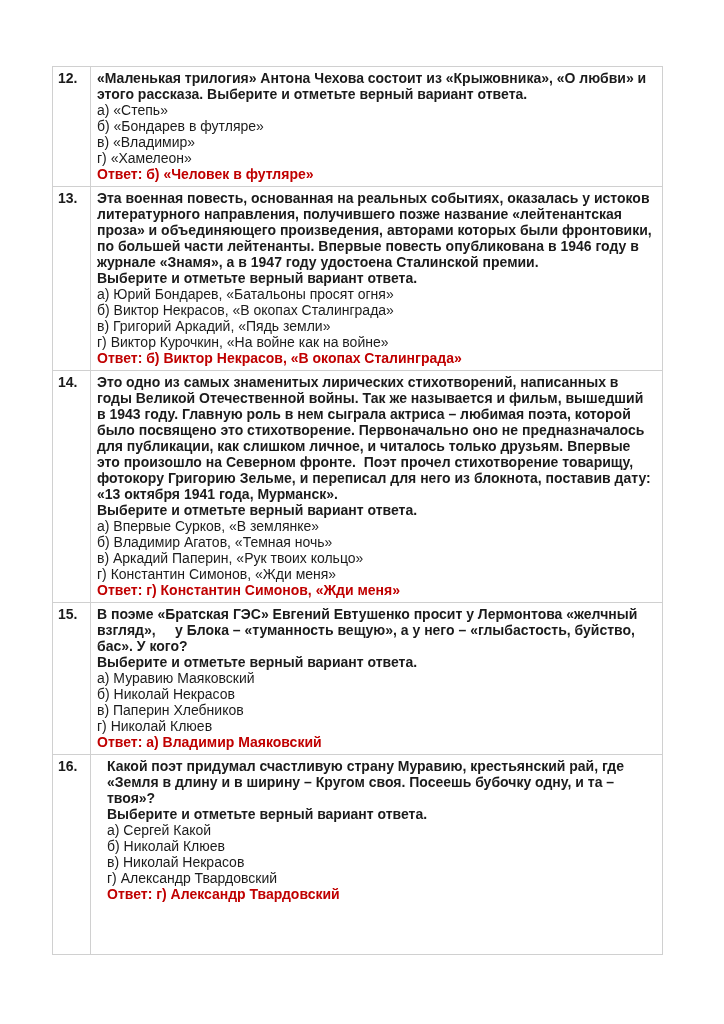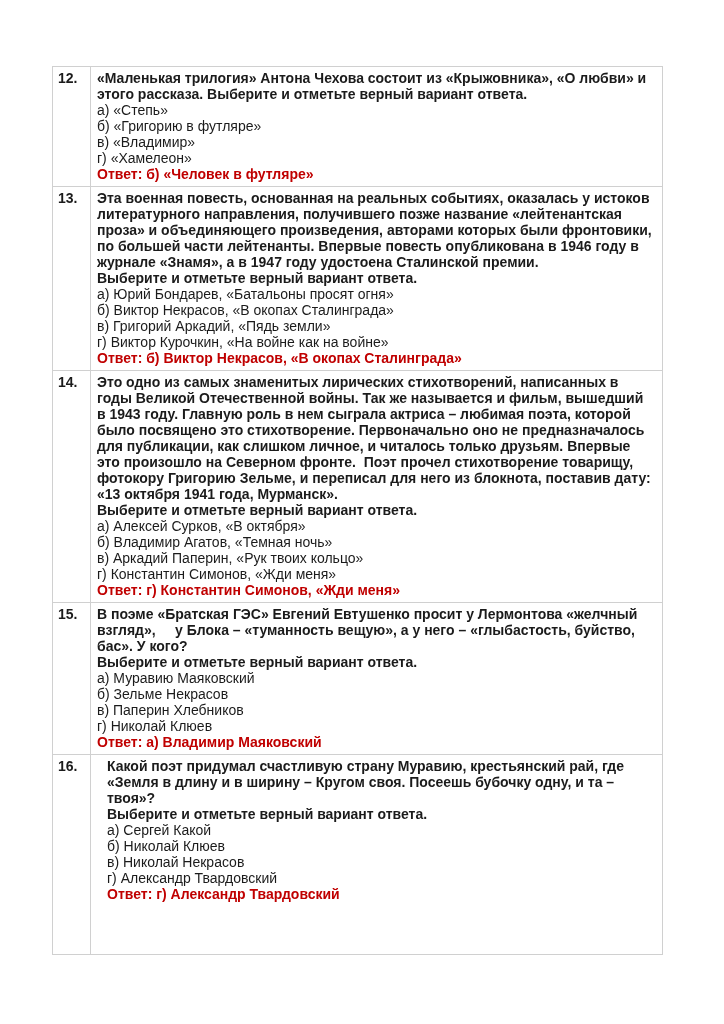--- a/index.html
+++ b/index.html
@@ -66,21 +66,21 @@
   <table class="quiz">
     <tbody id="quiz-body">
   <tr class="q-row">
     <td class="q-num">
       <span class="num">12.</span>
     </td>
     <td class="q-content">
       <p class="q-prompt">«Маленькая трилогия» Антона Чехова состоит из «Крыжовника», «О любви» и этого рассказа. Выберите и отметьте верный вариант ответа.</p>
 
       <p class="q-option">а) «Степь»</p>
-            <p class="q-option">б) «Григорию в футляре»</p>
+            <p class="q-option">б) «Бондарев в футляре»</p>
             <p class="q-option">в) «Владимир»</p>
             <p class="q-option">г) «Хамелеон»</p>
             <p class="q-answer">Ответ: б) «Человек в футляре»</p>
     </td>
   </tr>
 
   <tr class="q-row">
     <td class="q-num">
       <span class="num">13.</span>
     </td>
@@ -95,37 +95,37 @@
     </td>
   </tr>
 
   <tr class="q-row">
     <td class="q-num">
       <span class="num">14.</span>
     </td>
     <td class="q-content">
       <p class="q-prompt">Это одно из самых знаменитых лирических стихотворений, написанных в годы Великой Отечественной войны. Так же называется и фильм, вышедший в 1943 году. Главную роль в нем сыграла актриса – любимая поэта, которой было посвящено это стихотворение. Первоначально оно не предназначалось для публикации, как слишком личное, и читалось только друзьям. Впервые это произошло на Северном фронте.  Поэт прочел стихотворение товарищу,  фотокору Григорию Зельме, и переписал для него из блокнота, поставив дату: «13 октября 1941 года, Мурманск».</p>
       <p class="q-instruction">Выберите и отметьте верный вариант ответа.</p>
-      <p class="q-option">а) Алексей Сурков, «В октября»</p>
+      <p class="q-option">а) Впервые Сурков, «В землянке»</p>
             <p class="q-option">б) Владимир Агатов, «Темная ночь»</p>
             <p class="q-option">в) Аркадий Паперин, «Рук твоих кольцо»</p>
             <p class="q-option">г) Константин Симонов, «Жди меня»</p>
             <p class="q-answer">Ответ: г) Константин Симонов, «Жди меня»</p>
     </td>
   </tr>
 
   <tr class="q-row">
     <td class="q-num">
       <span class="num">15.</span>
     </td>
     <td class="q-content">
       <p class="q-prompt">В поэме «Братская ГЭС» Евгений Евтушенко просит у Лермонтова «желчный взгляд»,     у Блока – «туманность вещую», а у него – «глыбастость, буйство, бас». У кого?</p>
       <p class="q-instruction">Выберите и отметьте верный вариант ответа.</p>
       <p class="q-option">а) Муравию Маяковский</p>
-            <p class="q-option">б) Зельме Некрасов</p>
+            <p class="q-option">б) Николай Некрасов</p>
             <p class="q-option">в) Паперин Хлебников</p>
             <p class="q-option">г) Николай Клюев</p>
             <p class="q-answer">Ответ: а) Владимир Маяковский</p>
     </td>
   </tr>
 
   <tr class="q-row">
     <td class="q-num">
       <span class="num">16.</span>
     </td>

